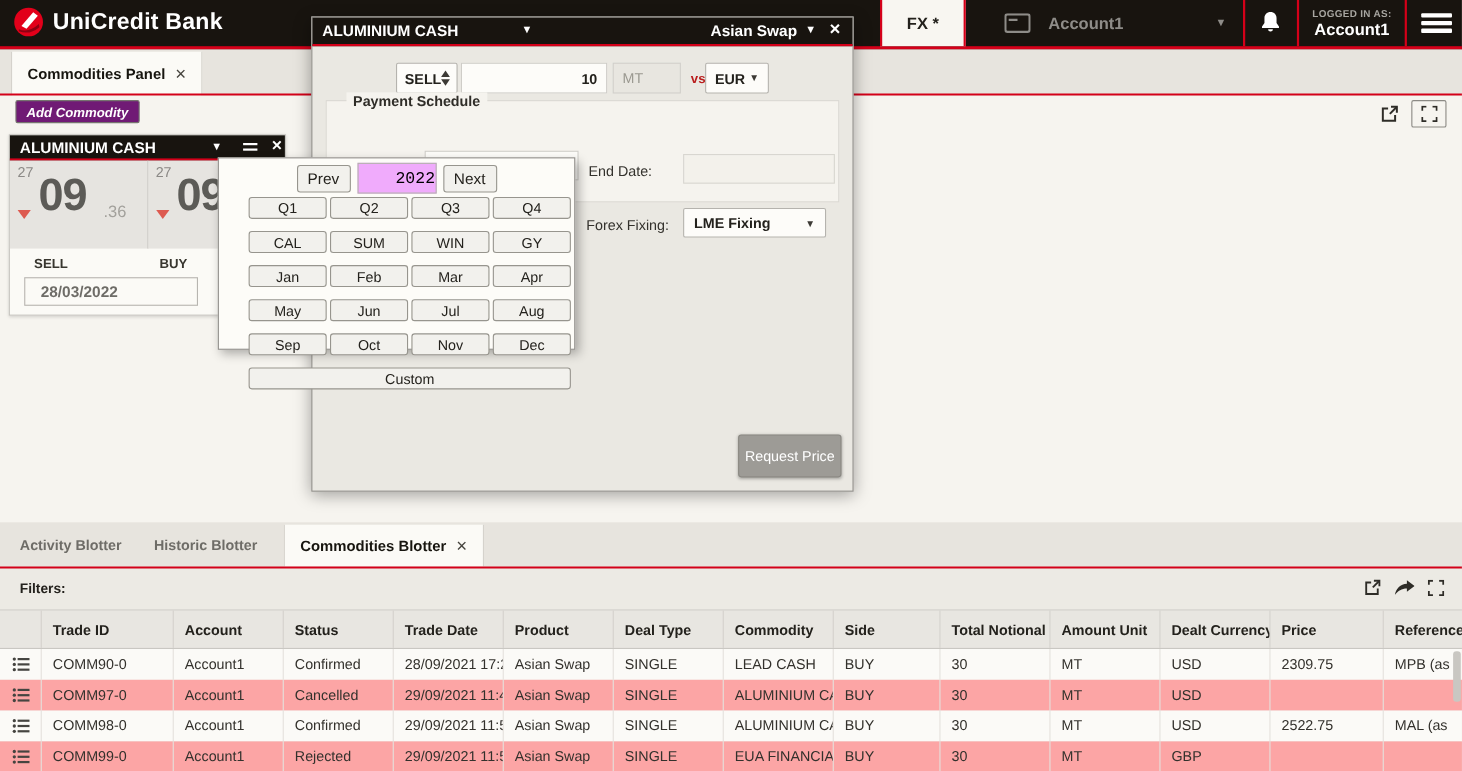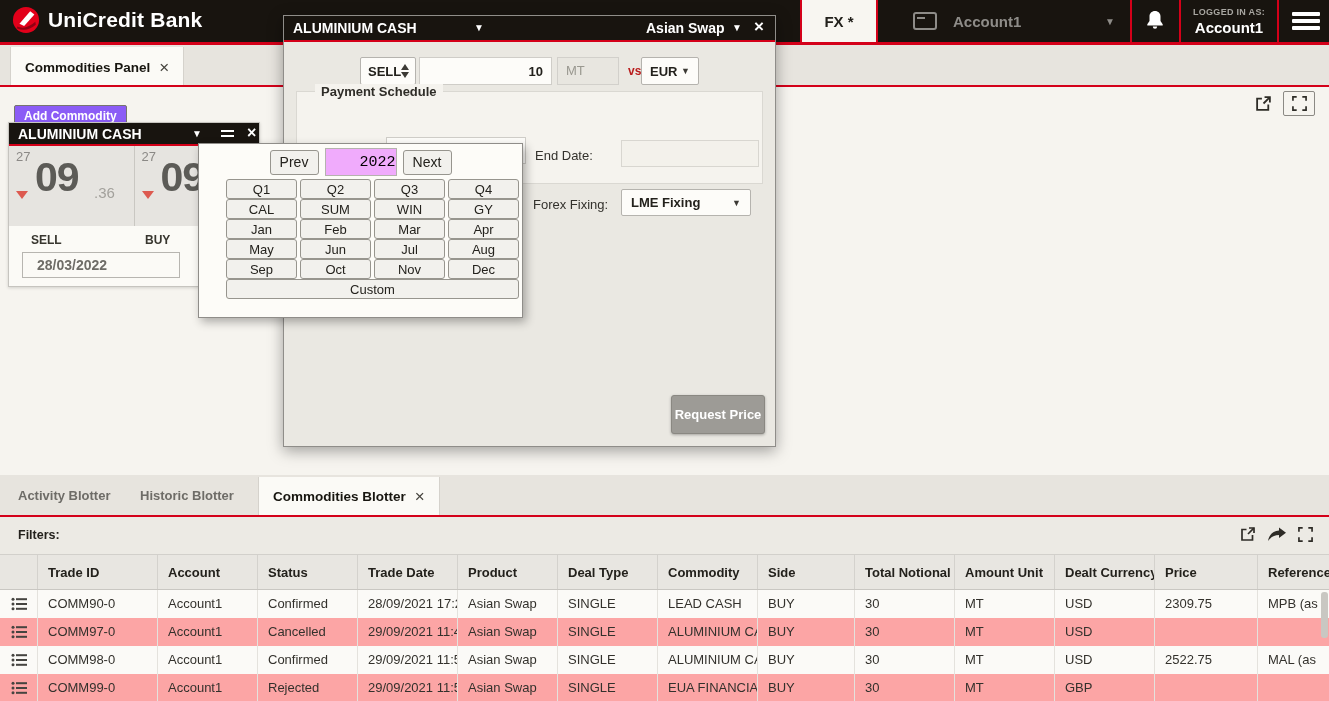--- a/index.html
+++ b/index.html
@@ -32,23 +32,23 @@
   .panel-tabstrip { position:absolute; left:0; top:45px; width:1329px; height:42px; background:#e7e4de;padding-left:18px; }
   .tab-active { position:absolute; background:#fbfaf6; border-left:1px solid #d5d2cc; border-right:1px solid #d5d2cc;
     display:flex; align-items:center; gap:9px; padding:0 14px;
     font-size:13.5px; font-weight:bold; color:#17150f; cursor:pointer; }
   .panel-tabstrip .tab-active { left:10px; top:2px; height:40px; }
   .tab-x { font-size:17px; font-weight:normal; color:#45433d; line-height:1; }
   .redline { position:absolute; left:0; width:1329px; height:2px; background:#d40019; }
 
   
   .panel-body { position:absolute; left:0; top:87px; width:1329px; height:388px; background:#f6f4ef; }
-  .btn-add { position:absolute; left:14px; top:18px; height:21px; padding:0 9px; background:#8b5cf6;
+  .btn-add { position:absolute; left:14px; top:4px; height:21px; padding:0 9px; background:#701a75;
     border:1px solid #76746f; border-radius:2px; color:#fff; font-size:12px; font-weight:bold;
-    display:flex; align-items:center; cursor:pointer; }
+    display:flex; align-items:center; cursor:pointer;font-style:italic; }
   .panel-icons { position:absolute; right:14px; top:4px; display:flex; align-items:center; gap:11px; }
   .icon-btn { cursor:pointer; display:inline-flex; align-items:center; justify-content:center; }
   .icon-frame { width:32px; height:25px; border:1px solid #8b8984; border-radius:2px; background:#f6f4ef; }
 
   
   .widget { position:absolute; left:8px; top:35px; width:252px; height:165px; background:#fbfaf6;
     border:1px solid #c6c4bf; box-shadow:0 1px 3px rgba(0,0,0,.15); z-index:1; }
   .widget-head { position:relative; height:23px; background:#18140f; border-bottom:2px solid #d40019; }
   .widget-title { position:absolute; left:9px; top:3px; color:#fff; font-size:14px; font-weight:bold; }
   .widget-chev { position:absolute; left:183px; top:5px; color:#fff; font-size:10px; cursor:pointer; }
@@ -111,34 +111,34 @@
   .t-ff-box .lbl { font-size:13px; font-weight:bold; color:#23211c; }
 
   .t-summary-band { position:absolute; left:0; top:274px; width:491px; height:79px; background:#f4f2ec;
     border-top:1px solid #dcdad4; border-bottom:1px solid #dcdad4; }
   .t-summary-box { position:absolute; left:154px; top:14px; width:184px; height:52px; background:#efede7;
     border:1px solid #c8c6c0; border-radius:8px; box-shadow:0 2px 5px rgba(0,0,0,.18); padding:7px 12px; }
   .t-summary-title { font-size:13px; font-weight:bold; color:#55534d; }
   .t-summary-msg { font-size:13px; color:#35332d; margin-top:3px; }
 
   .btn-request { position:absolute; left:387px; top:379px; width:94px; height:39px; background:#9d9b96;
-    border:1px solid #8a8882; border-radius:3px; color:#fff; font-size:13px; font-weight:bold;
+    border:1px solid #8a8882; border-radius:3px; color:#fff; font-size:13px; font-weight:normal;
     display:flex; align-items:center; justify-content:center; box-shadow:0 1px 3px rgba(0,0,0,.3); cursor:pointer; }
 
   
   .picker { position:absolute; left:198px; top:143px; width:325px; height:175px; background:#fdfcf8;
     border:1px solid #8f8d89; box-shadow:3px 4px 9px rgba(0,0,0,.3); z-index:10; padding:4px 3px 3px 3px; }
   .picker-nav { display:flex; justify-content:center; align-items:center; gap:6px; height:28px; margin-bottom:3px; }
   .pk-btn { background:#f2f1ed; border:1px solid #97958e; border-radius:3px; font-size:13px; color:#24221d;
     text-align:center; cursor:pointer; display:flex; align-items:center; justify-content:center;
     font-family:"Liberation Sans",sans-serif; }
   .pk-nav-btn { width:49px; height:25px; font-size:14px; }
   .pk-year { width:72px; height:28px; background:#f0abfc; border:1px solid #b5b3ae; font-size:15px; text-align:right;
     font-family:Liberation Mono, monospace; }
-  .picker-row { display:flex; gap:3px; margin-bottom:0;padding-left:24px; }
+  .picker-row { display:flex; gap:3px; margin-bottom:11px;padding-left:24px; }
   .picker-row .pk-btn { flex:1; height:20px; }
   .pk-custom { height:20px; }
 
   
   .blotter-tabstrip { position:absolute; left:0; top:475px; width:1329px; height:42px; background:#e7e4de; }
   .blot-tab { position:absolute; top:13px; font-size:13px; font-weight:bold; color:#6e6c67; cursor:pointer; }
   .blotter-tabstrip .tab-active { left:258px; top:2px; height:38px; }
   .filters-bar { position:absolute; left:0; top:517px; width:1329px; height:37px; background:#eceae4; }
   .filters-label { position:absolute; left:18px; top:11px; font-size:12.5px; font-weight:bold; color:#23211c; }
   .filters-hint { position:absolute; left:68px; top:11px; font-size:12.5px; font-weight:bold; color:#33312c; }

